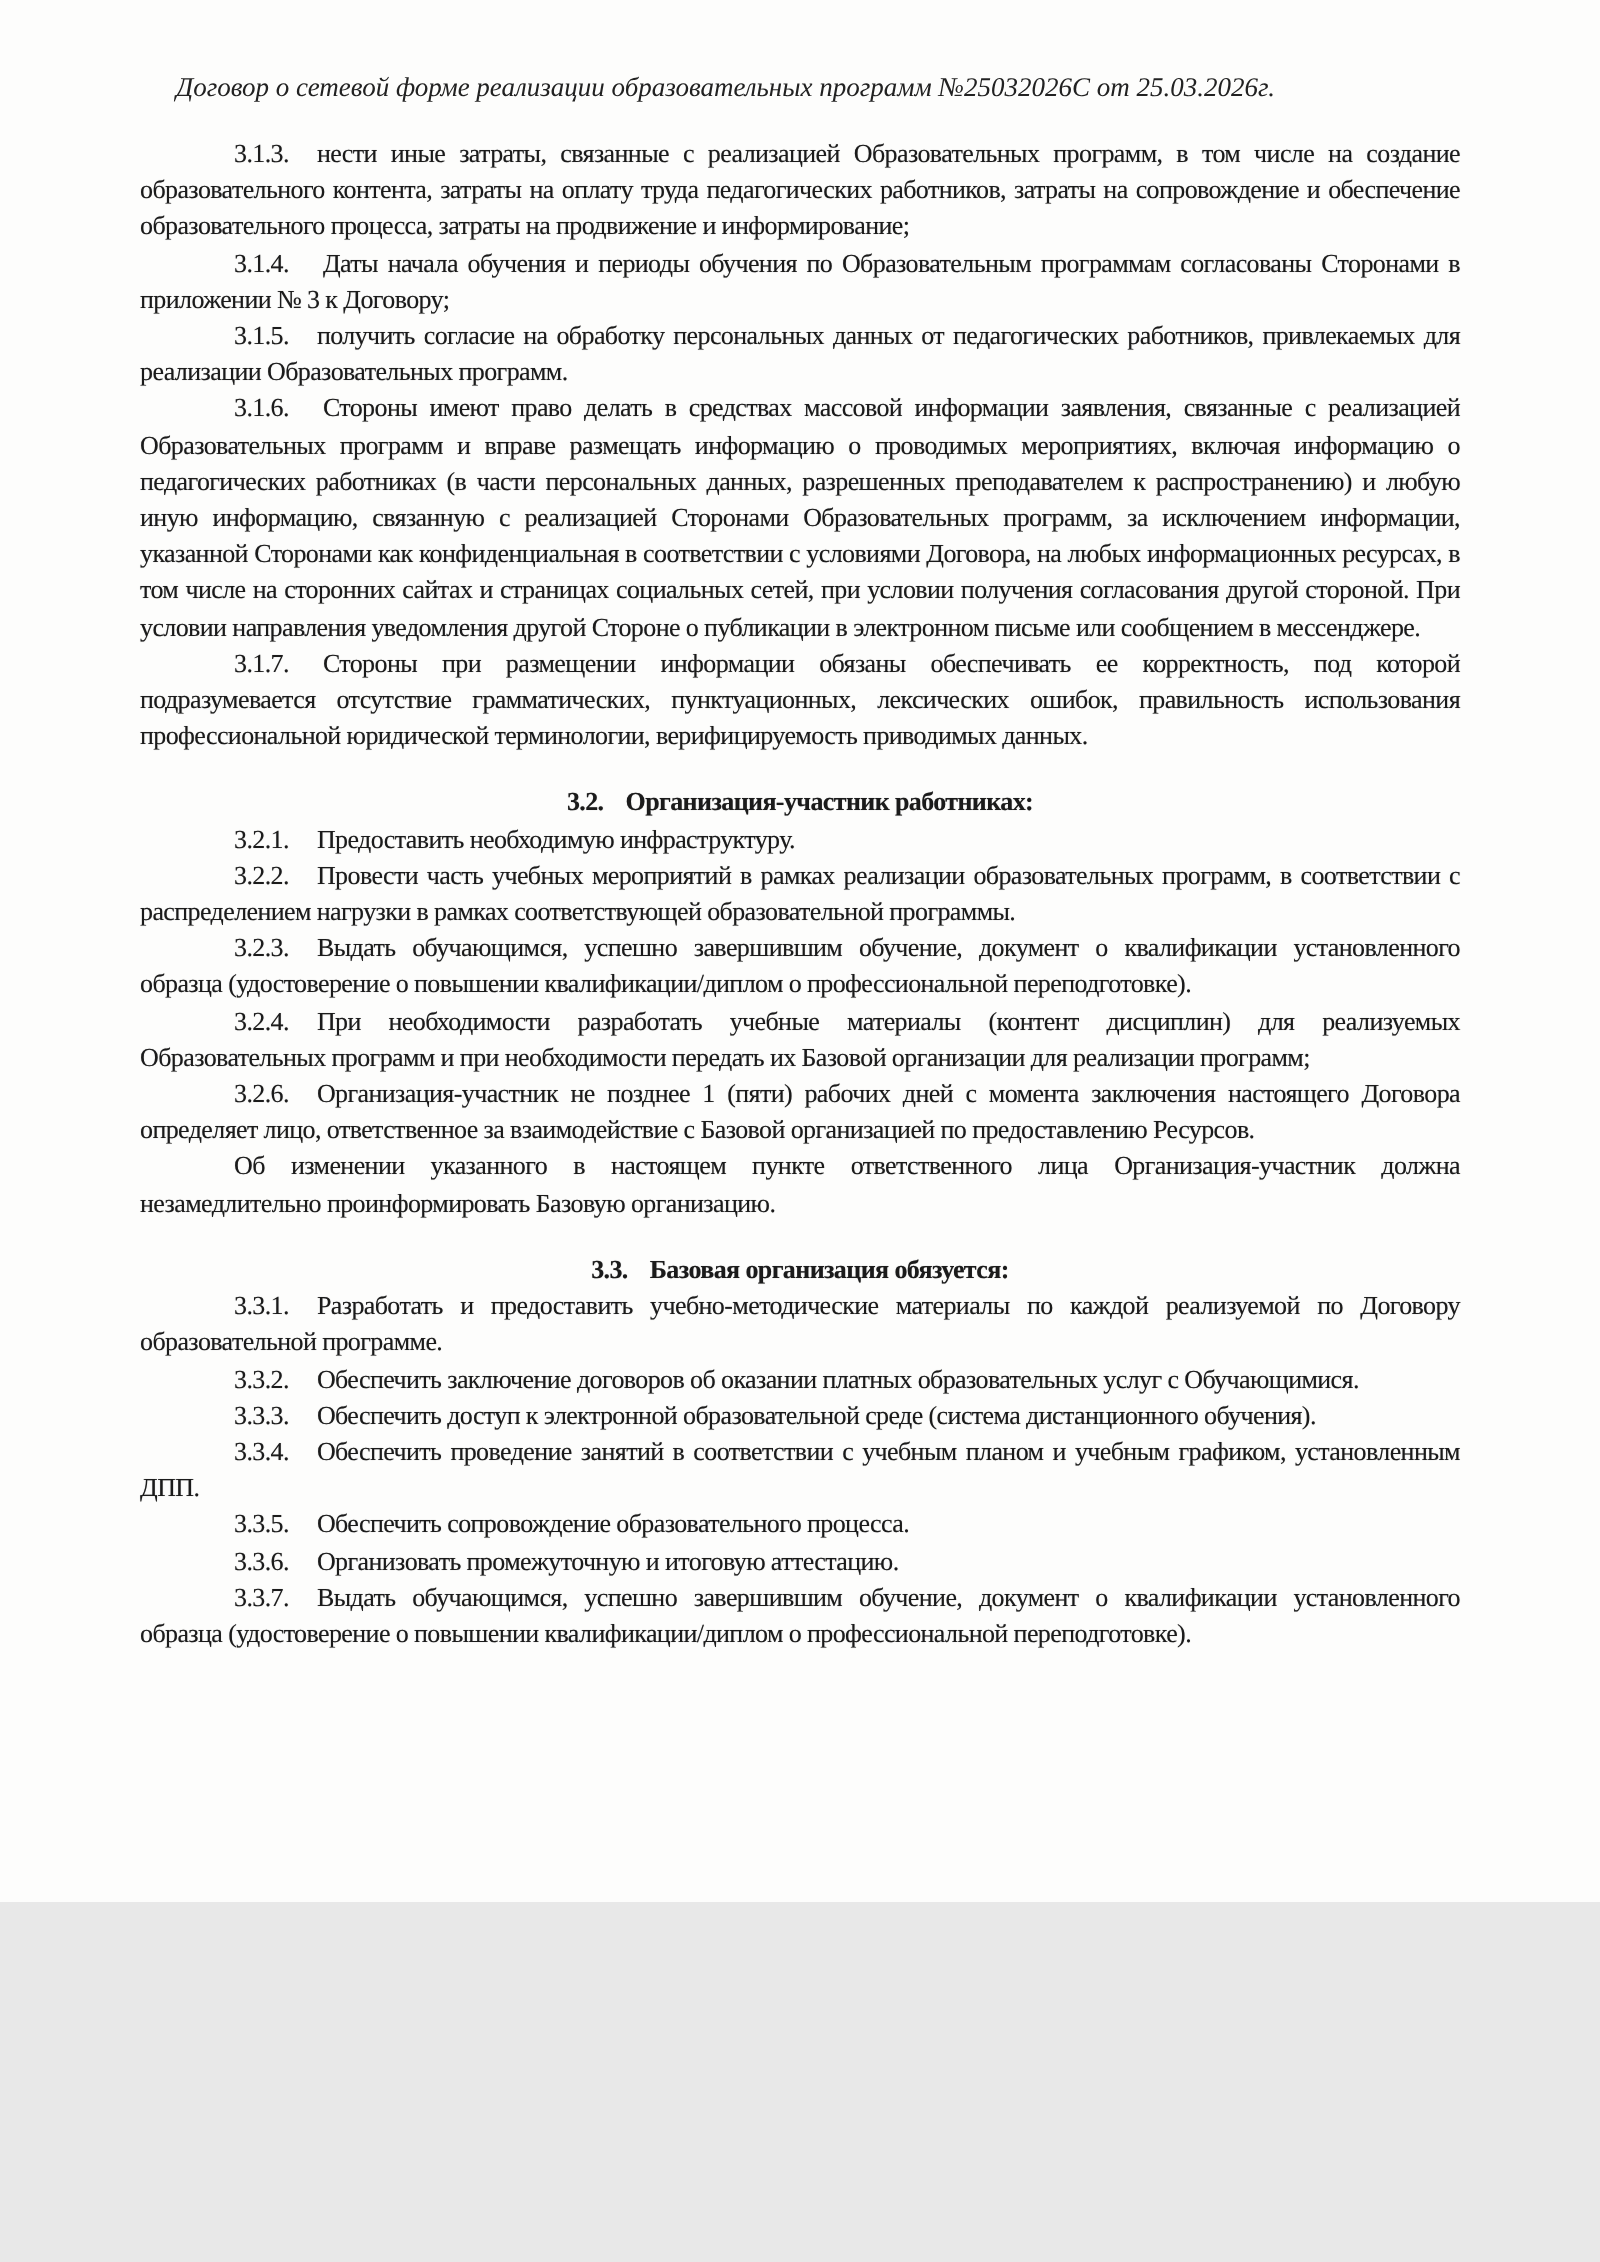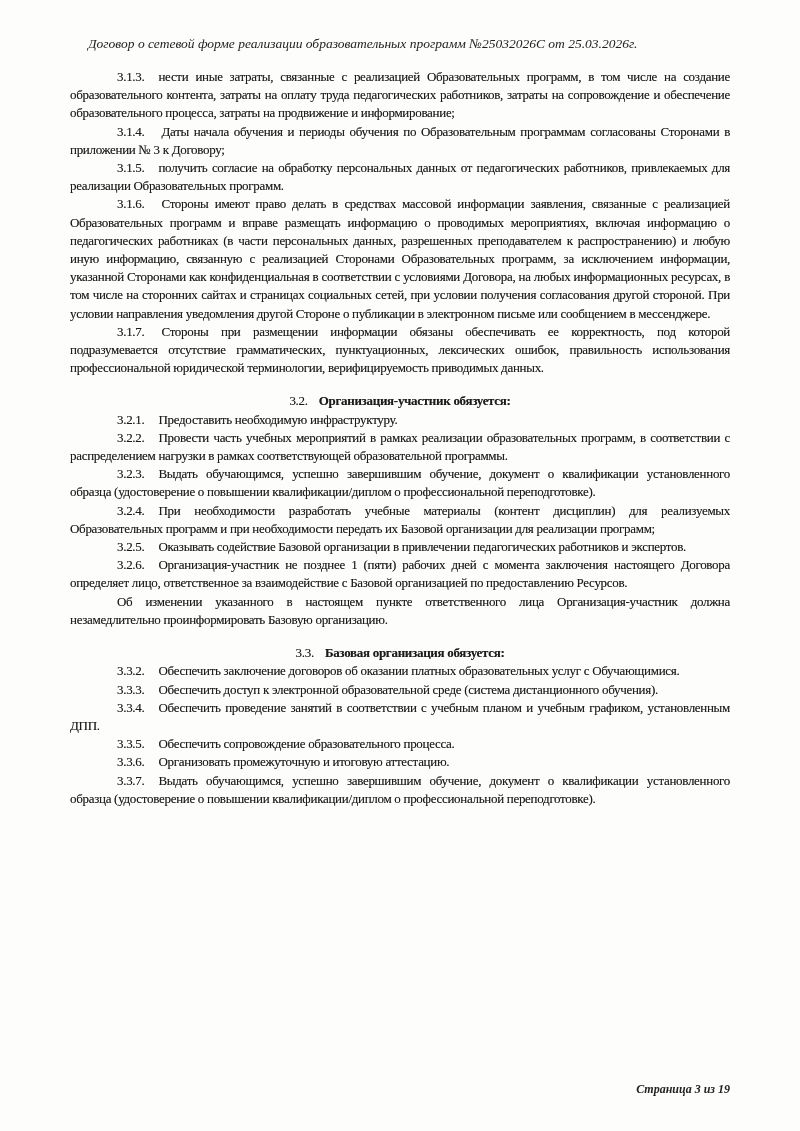--- a/index.html
+++ b/index.html
@@ -1,19 +1,19 @@
 <!DOCTYPE html>
 <html lang="ru"><head>
 <meta charset="utf-8">
 <style>
   html, body { margin: 0; padding: 0; background: #e8e8e8; }
   .page {
     position: relative;
     width: 800px;
-    height: 1131px;
+    height: 951px;
     margin: 0 auto;
     background: #fdfdfc;
     overflow: hidden;
     font-family: "Liberation Serif", "DejaVu Serif", serif;
     color: #1b1b1b;
   }
   .doc-header {
     margin: 36px 70px 0 88px;
     font-style: italic;
     font-size: 13.5px;
@@ -33,21 +33,21 @@
     text-indent: 47px;
   }
   span.num { white-space: nowrap; }
   span.num.tab   { margin-right: 14px; }
   span.num.space { margin-right: 17px; }
   p.heading {
     margin: 15px 0 0 0;
     text-align: center;
     text-indent: 0;
   }
-  p.heading .hnum  { margin-right: 11px; font-weight: normal; }
+  p.heading .hnum  { margin-right: 11px; font-weight: bold; }
   p.heading .htext { font-weight: bold; }
   .doc-footer {
     position: absolute;
     top: 1082px;
     right: 70px;
     font-style: italic;
     font-weight: 600;
     font-size: 12px;
     color: #222;
   }
@@ -60,30 +60,30 @@
   <div class="doc-header">Договор о сетевой форме реализации образовательных программ №25032026С от 25.03.2026г.</div>
 
   <div class="content">
 
     <p class="para"><span class="num tab">3.1.3.</span><span>нести иные затраты, связанные с реализацией Образовательных программ, в том числе на создание образовательного контента, затраты на оплату труда педагогических работников, затраты на сопровождение и обеспечение образовательного процесса, затраты на продвижение и информирование;</span></p>
     <p class="para"><span class="num space">3.1.4.</span><span>Даты начала обучения и периоды обучения по Образовательным программам согласованы Сторонами в приложении № 3 к Договору;</span></p>
     <p class="para"><span class="num tab">3.1.5.</span><span>получить согласие на обработку персональных данных от педагогических работников, привлекаемых для реализации Образовательных программ.</span></p>
     <p class="para"><span class="num space">3.1.6.</span><span>Стороны имеют право делать в средствах массовой информации заявления, связанные с реализацией Образовательных программ и вправе размещать информацию о проводимых мероприятиях, включая информацию о педагогических работниках (в части персональных данных, разрешенных преподавателем к распространению) и любую иную информацию, связанную с реализацией Сторонами Образовательных программ, за исключением информации, указанной Сторонами как конфиденциальная в соответствии с условиями Договора, на любых информационных ресурсах, в том числе на сторонних сайтах и страницах социальных сетей, при условии получения согласования другой стороной. При условии направления уведомления другой Стороне о публикации в электронном письме или сообщением в мессенджере.</span></p>
     <p class="para"><span class="num space">3.1.7.</span><span>Стороны при размещении информации обязаны обеспечивать ее корректность, под которой подразумевается отсутствие грамматических, пунктуационных, лексических ошибок, правильность использования профессиональной юридической терминологии, верифицируемость приводимых данных.</span></p>
 
-    <p class="heading"><span class="hnum">3.2.</span><span class="htext">Организация-участник обязуется:</span></p>
+    <p class="heading"><span class="hnum">3.2.</span><span class="htext">Организация-участник работниках:</span></p>
     <p class="para"><span class="num tab">3.2.1.</span><span>Предоставить необходимую инфраструктуру.</span></p>
     <p class="para"><span class="num tab">3.2.2.</span><span>Провести часть учебных мероприятий в рамках реализации образовательных программ, в соответствии с распределением нагрузки в рамках соответствующей образовательной программы.</span></p>
     <p class="para"><span class="num tab">3.2.3.</span><span>Выдать обучающимся, успешно завершившим обучение, документ о квалификации установленного образца (удостоверение о повышении квалификации/диплом о профессиональной переподготовке).</span></p>
     <p class="para"><span class="num tab">3.2.4.</span><span>При необходимости разработать учебные материалы (контент дисциплин) для реализуемых Образовательных программ и при необходимости передать их Базовой организации для реализации программ;</span></p>
-    <p class="para"><span class="num tab">3.2.5.</span><span>Оказывать содействие Базовой организации в привлечении педагогических работников и экспертов.</span></p>
     <p class="para"><span class="num tab">3.2.6.</span><span>Организация-участник не позднее 1 (пяти) рабочих дней с момента заключения настоящего Договора определяет лицо, ответственное за взаимодействие с Базовой организацией по предоставлению Ресурсов.</span></p>
     <p class="para"><span>Об изменении указанного в настоящем пункте ответственного лица Организация-участник должна незамедлительно проинформировать Базовую организацию.</span></p>
 
     <p class="heading"><span class="hnum">3.3.</span><span class="htext">Базовая организация обязуется:</span></p>
+    <p class="para"><span class="num tab">3.3.1.</span><span>Разработать и предоставить учебно-методические материалы по каждой реализуемой по Договору образовательной программе.</span></p>
     <p class="para"><span class="num tab">3.3.2.</span><span>Обеспечить заключение договоров об оказании платных образовательных услуг с Обучающимися.</span></p>
     <p class="para"><span class="num tab">3.3.3.</span><span>Обеспечить доступ к электронной образовательной среде (система дистанционного обучения).</span></p>
     <p class="para"><span class="num tab">3.3.4.</span><span>Обеспечить проведение занятий в соответствии с учебным планом и учебным графиком, установленным ДПП.</span></p>
     <p class="para"><span class="num tab">3.3.5.</span><span>Обеспечить сопровождение образовательного процесса.</span></p>
     <p class="para"><span class="num tab">3.3.6.</span><span>Организовать промежуточную и итоговую аттестацию.</span></p>
     <p class="para"><span class="num tab">3.3.7.</span><span>Выдать обучающимся, успешно завершившим обучение, документ о квалификации установленного образца (удостоверение о повышении квалификации/диплом о профессиональной переподготовке).</span></p>
 
   </div>
 
   <div class="doc-footer">Страница 3 из 19</div>

